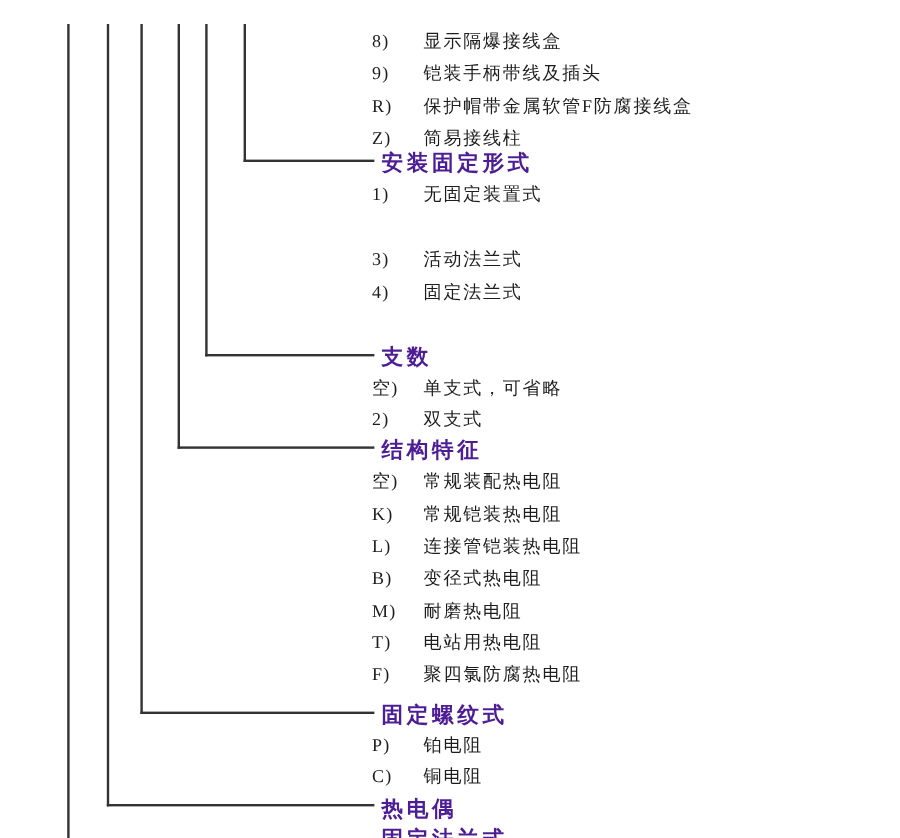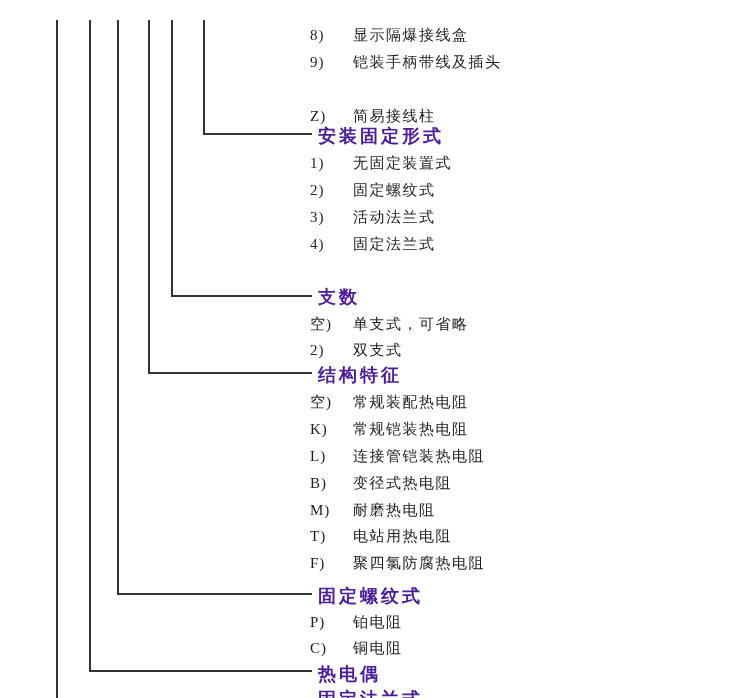--- a/index.html
+++ b/index.html
@@ -35,30 +35,30 @@
   <div class="hline" style="left:117px;top:573px;width:195px"></div>
   <div class="hline" style="left:89px;top:650px;width:223px"></div>
   <div class="hline" style="left:56px;top:678px;width:256px"></div>
 
   <div class="row item" style="top:5px">
     <span class="code">8)</span><span class="desc">显示隔爆接线盒</span>
   </div>
   <div class="row item" style="top:32px">
     <span class="code">9)</span><span class="desc">铠装手柄带线及插头</span>
   </div>
+  <div class="row item" style="top:59px">
+    <span class="code">R)</span><span class="desc">保护帽带金属软管F防腐接线盒</span>
+  </div>
   <div class="row item" style="top:86px">
     <span class="code">Z)</span><span class="desc">简易接线柱</span>
   </div>
 
   <div class="row header" style="top:105px">安装固定形式</div>
   <div class="row item" style="top:133px">
     <span class="code">1)</span><span class="desc">无固定装置式</span>
-  </div>
-  <div class="row item" style="top:160px">
-    <span class="code">2)</span><span class="desc">固定螺纹式</span>
   </div>
   <div class="row item" style="top:187px">
     <span class="code">3)</span><span class="desc">活动法兰式</span>
   </div>
   <div class="row item" style="top:214px">
     <span class="code">4)</span><span class="desc">固定法兰式</span>
   </div>
 
   <div class="row header" style="top:266px">支数</div>
   <div class="row item" style="top:294px">

